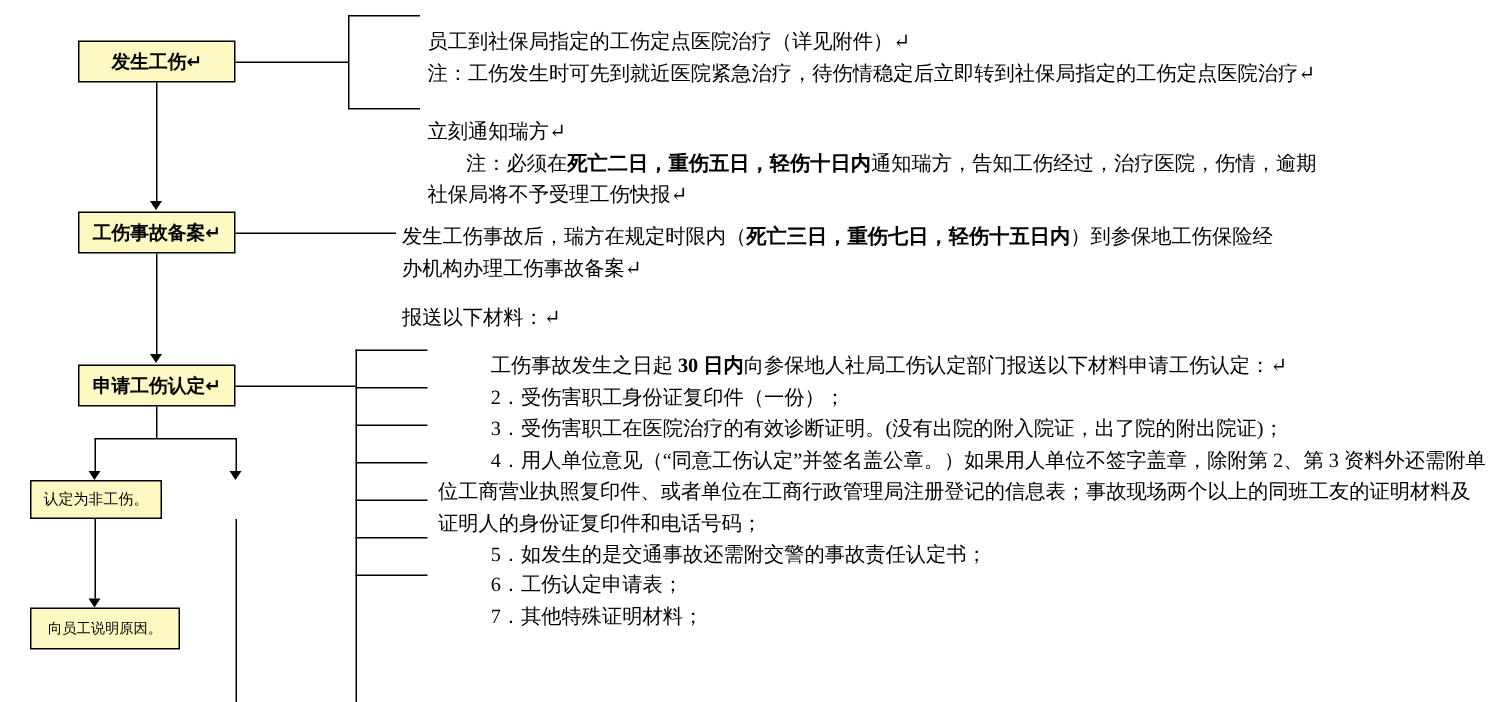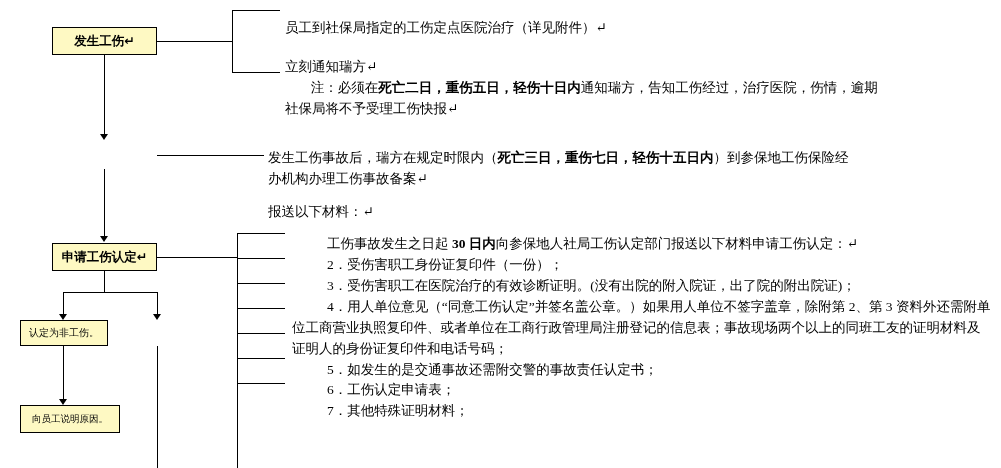--- a/index.html
+++ b/index.html
@@ -76,20 +76,23 @@
 </style>
 </head>
 <body>
 
 <div id="canvas">
 
   <div class="node" style="left:52px; top:27px; width:105px; height:28px;">
     <span>发生工伤↵</span>
   </div>
 
+  <div class="node" style="left:52px; top:141px; width:105px; height:28px;">
+    <span>工伤事故备案↵</span>
+  </div>
 
   <div class="node" style="left:52px; top:243px; width:105px; height:28px;">
     <span>申请工伤认定↵</span>
   </div>
 
   <div class="node small" style="left:20px; top:320px; width:88px; height:26px;">
     <span>认定为非工伤。</span>
   </div>
 
 
@@ -127,20 +130,21 @@
   <div class="line hline" style="left:237px; top:233px; width:48px;"></div>
   <div class="line hline" style="left:237px; top:258px; width:48px;"></div>
   <div class="line hline" style="left:237px; top:283px; width:48px;"></div>
   <div class="line hline" style="left:237px; top:308px; width:48px;"></div>
   <div class="line hline" style="left:237px; top:333px; width:48px;"></div>
   <div class="line hline" style="left:237px; top:358px; width:48px;"></div>
   <div class="line hline" style="left:237px; top:383px; width:48px;"></div>
 
   <div class="text-block" style="left:285px; top:18px; width:700px;">
     <p class="ind1">员工到社保局指定的工伤定点医院治疗（详见附件）↵</p>
+    <p class="ind1">注：工伤发生时可先到就近医院紧急治疗，待伤情稳定后立即转到社保局指定的工伤定点医院治疗↵</p>
     <p class="ind1" style="margin-top:18px;">立刻通知瑞方↵</p>
     <p class="ind2"><span>注：必须在</span><span class="bold">死亡二日，重伤五日，轻伤十日内</span><span>通知瑞方，告知工伤经过，治疗医院，伤情，逾期</span></p>
     <p class="ind1">社保局将不予受理工伤快报↵</p>
   </div>
 
   <div class="text-block" style="left:268px; top:148px; width:720px;">
     <p class="ind1"><span>发生工伤事故后，瑞方在规定时限内（</span><span class="bold">死亡三日，重伤七日，轻伤十五日内</span><span>）到参保地工伤保险经</span></p>
     <p class="ind1">办机构办理工伤事故备案↵</p>
     <p class="ind1" style="margin-top:12px;">报送以下材料：↵</p>
   </div>

